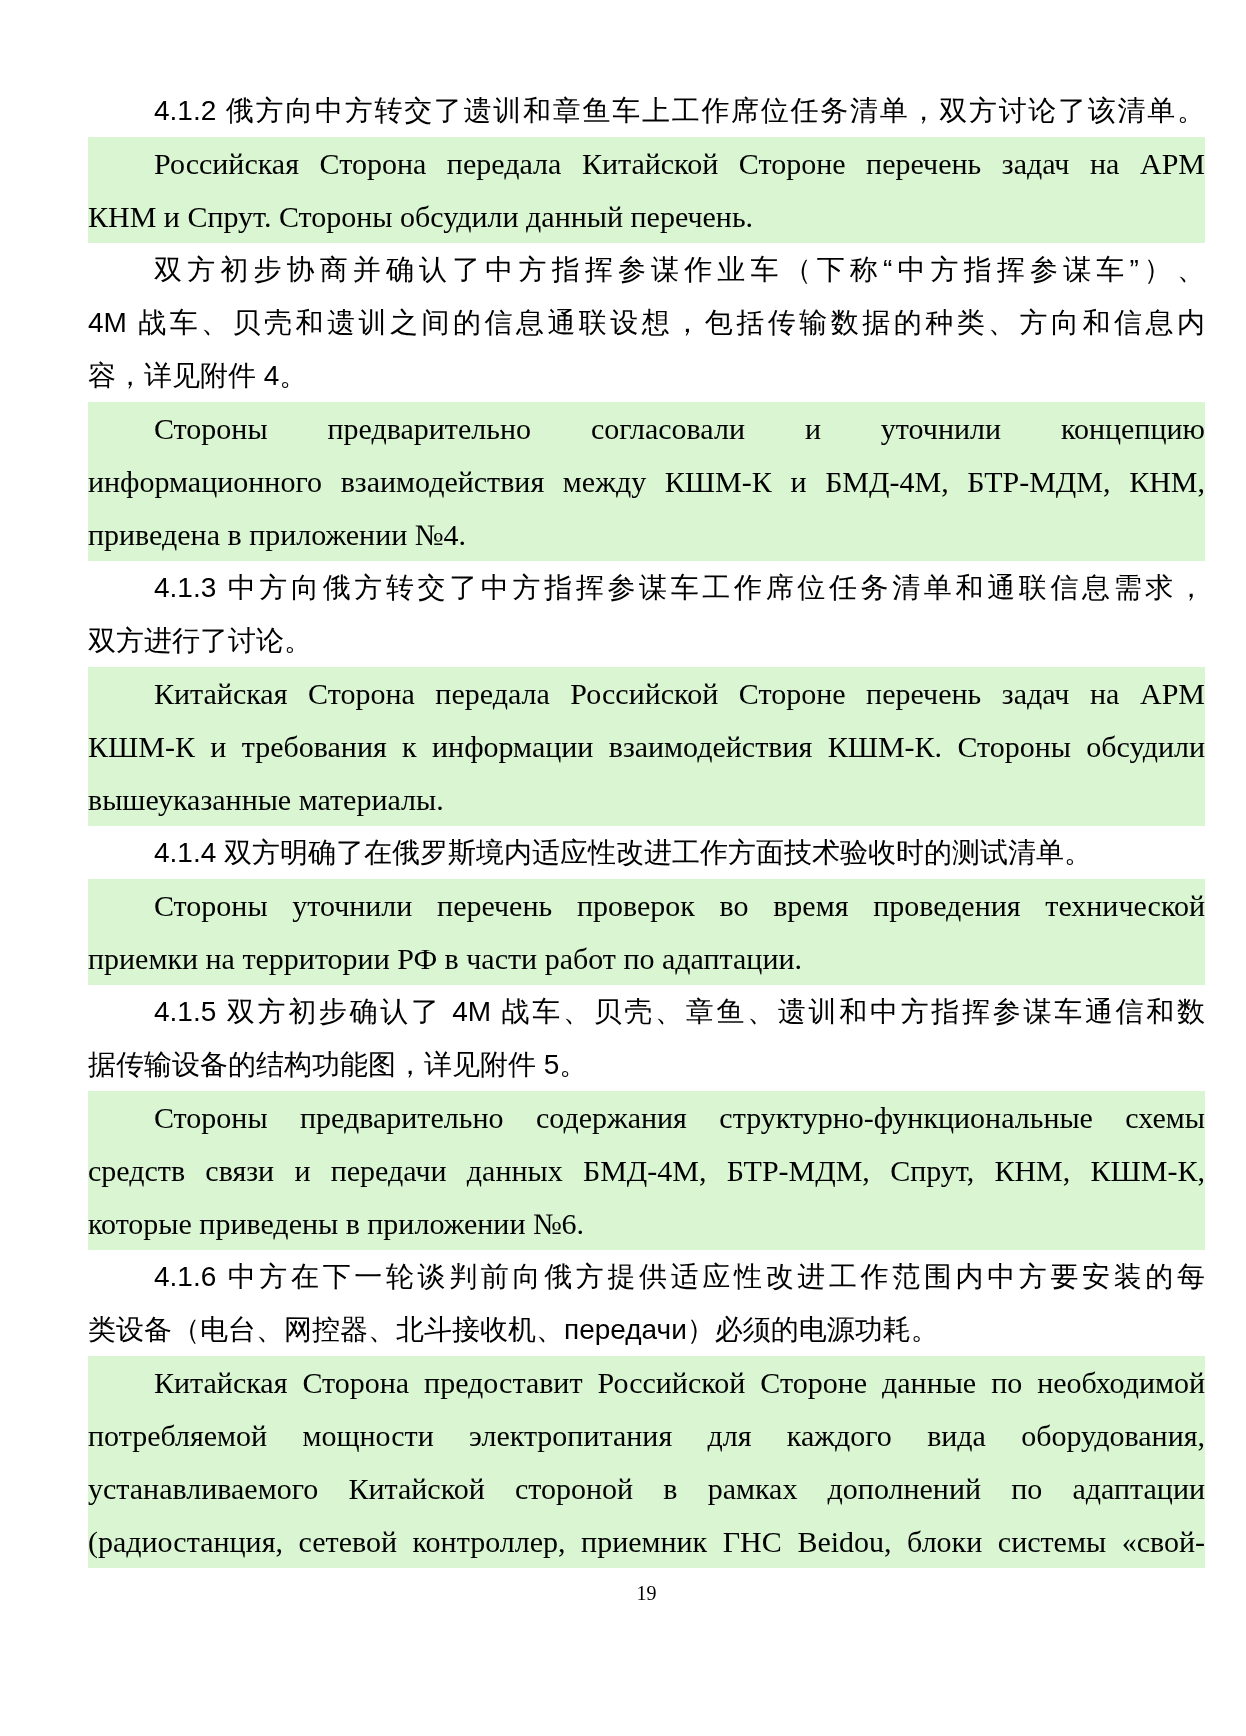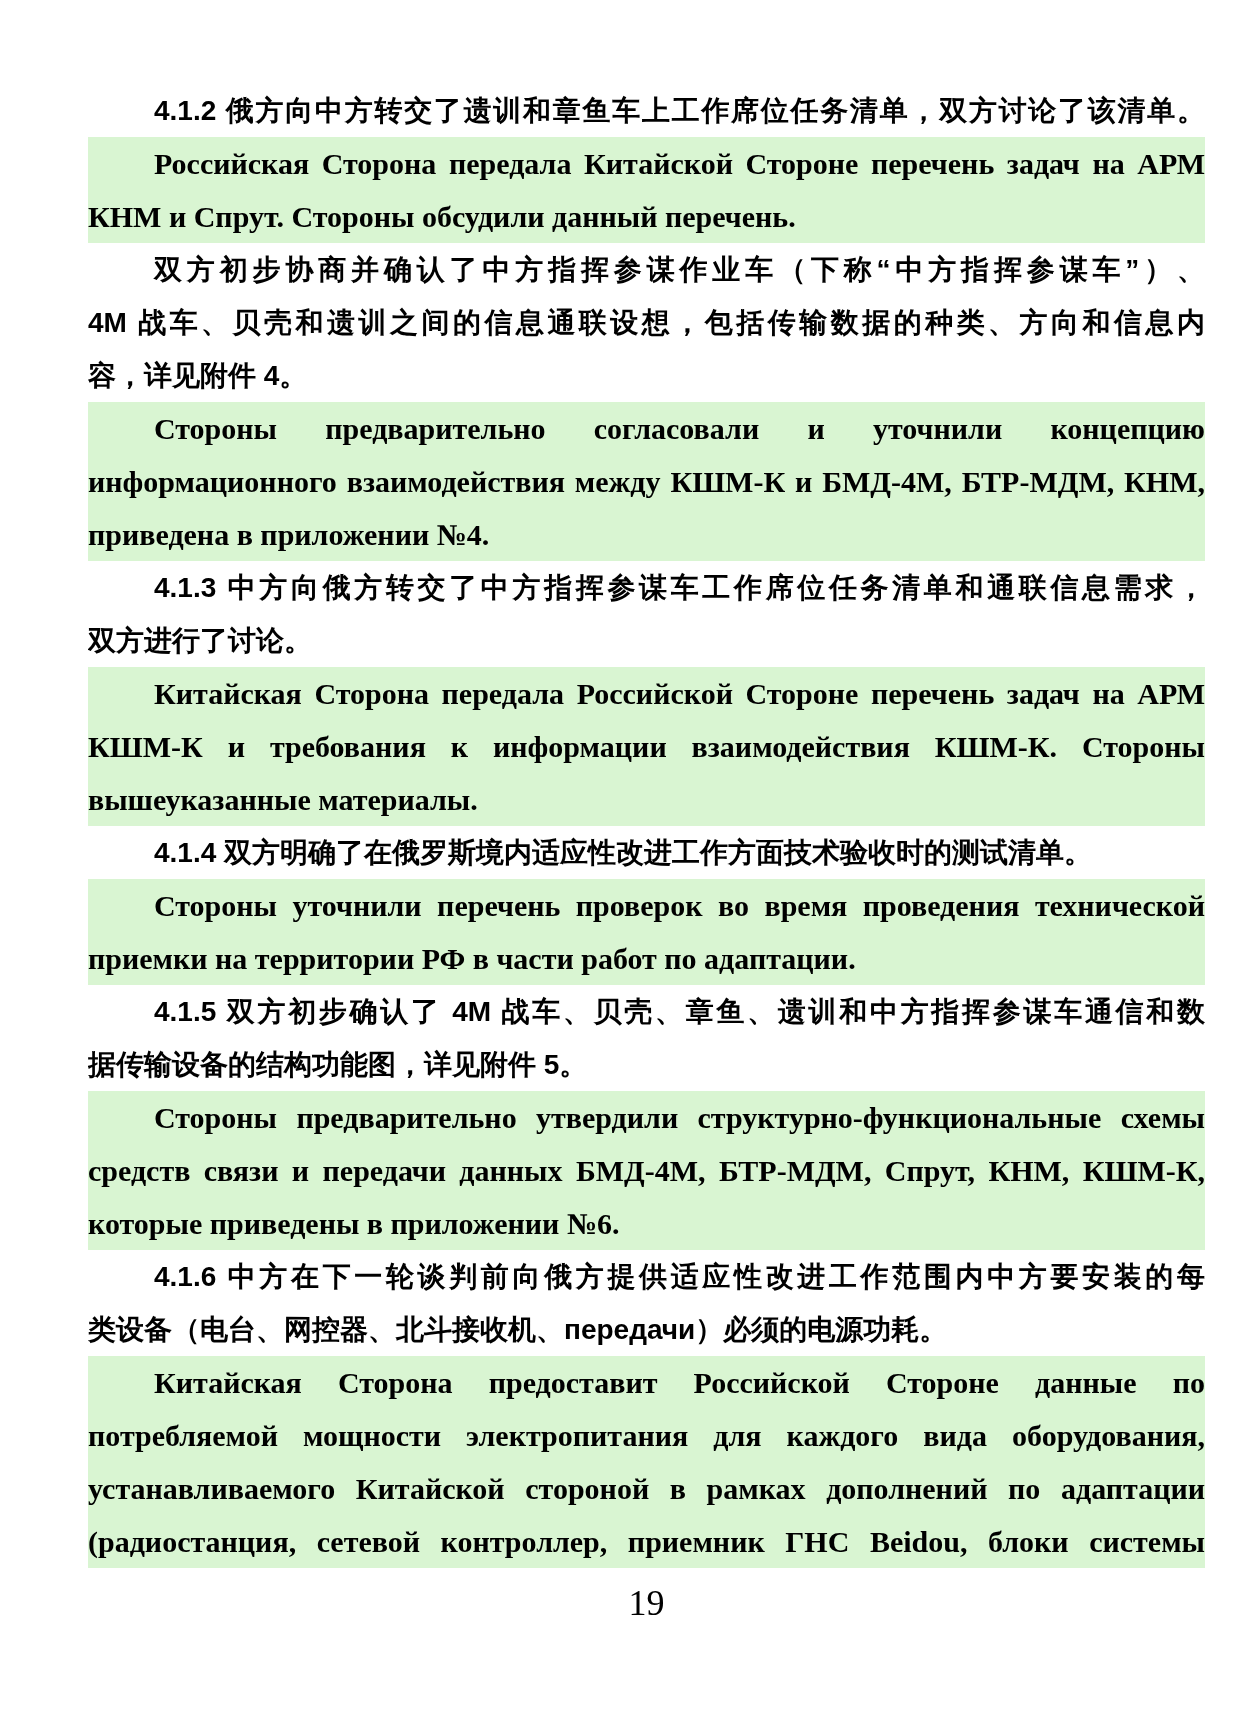--- a/index.html
+++ b/index.html
@@ -16,21 +16,20 @@
   .content {
     padding: 84px 41px 0 88px;
   }
   .para {
     margin: 0;
   }
   .line {
     height: 53px;
     line-height: 53px;
     overflow: hidden;
-    font-weight: bold;
   }
   
   .jl {
     text-align: justify;
     text-align-last: justify;
   }
   .zh {
     font-family: "Liberation Sans", "DejaVu Sans", sans-serif;
     font-size: 28px;
     letter-spacing: 0px;
@@ -42,21 +41,21 @@
   .hl {
     background: #d9f5d2;
   }
   .ind {
     text-indent: 66px;
   }
   .footer {
     margin-top: 14px;
     text-align: center;
     font-family: "Liberation Serif", "DejaVu Serif", serif;
-    font-size: 36px;
+    font-size: 20px;
   }
 </style>
 </head>
 <body>
 
 <div class="content">
 
   <div class="para">
     <div class="line zh jl ind">4.1.2 俄方向中方转交了遗训和章鱼车上工作席位任务清单，双方讨论了该清单。</div>
   </div>
@@ -97,21 +96,21 @@
     <div class="line ru jl ind">Стороны уточнили перечень проверок во время проведения технической</div>
     <div class="line ru">приемки на территории РФ в части работ по адаптации.</div>
   </div>
 
   <div class="para">
     <div class="line zh jl ind">4.1.5 双方初步确认了 4M 战车、贝壳、章鱼、遗训和中方指挥参谋车通信和数</div>
     <div class="line zh">据传输设备的结构功能图，详见附件 5。</div>
   </div>
 
   <div class="para hl">
-    <div class="line ru jl ind">Стороны предварительно утвердили структурно-функциональные схемы</div>
+    <div class="line ru jl ind">Стороны предварительно содержания структурно-функциональные схемы</div>
     <div class="line ru jl">средств связи и передачи данных БМД-4М, БТР-МДМ, Спрут, КНМ, КШМ-К,</div>
     <div class="line ru">которые приведены в приложении №6.</div>
   </div>
 
   <div class="para">
     <div class="line zh jl ind">4.1.6 中方在下一轮谈判前向俄方提供适应性改进工作范围内中方要安装的每</div>
     <div class="line zh">类设备（电台、网控器、北斗接收机、передачи）必须的电源功耗。</div>
   </div>
 
   <div class="para hl">

